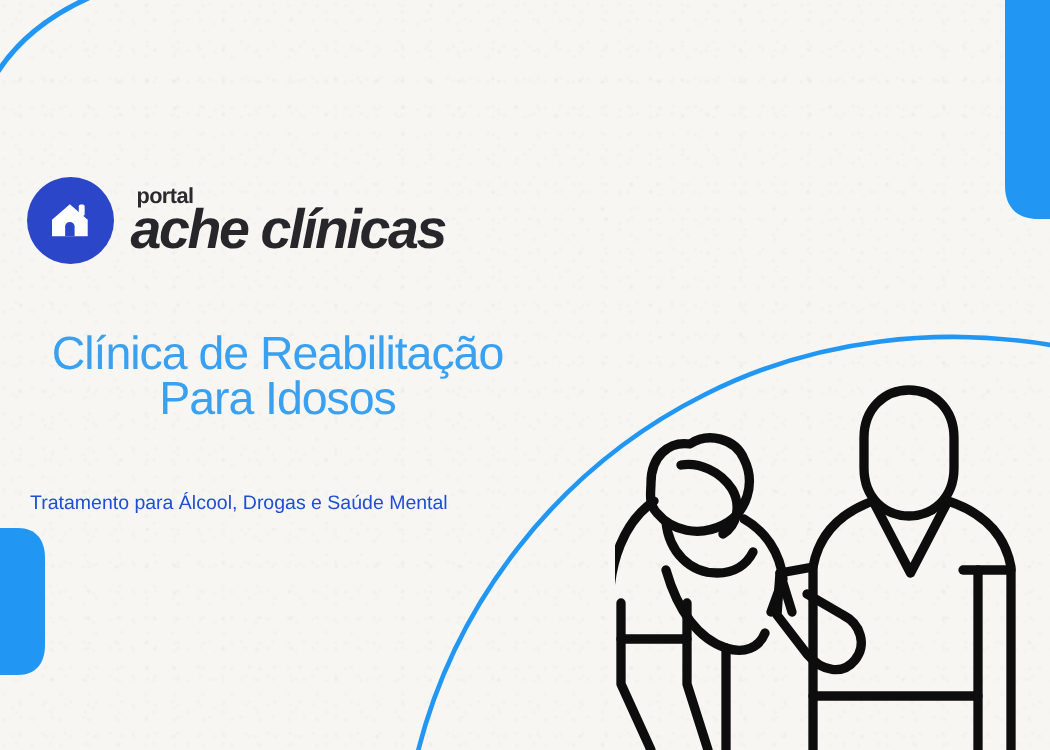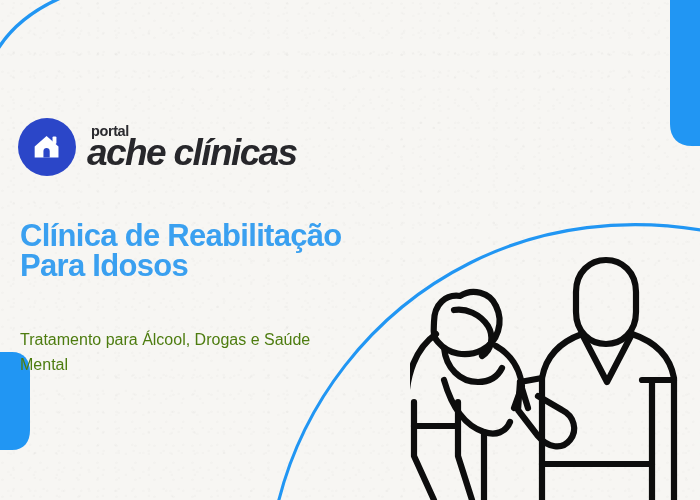--- a/index.html
+++ b/index.html
@@ -103,35 +103,36 @@
     white-space: nowrap;
     font-style: italic;
   }
 
   #headline {
     position: absolute;
     left: 20px;
     top: 200px;
     width: 330px;
     font-size: 31px;
-    font-weight: bold;
+    font-weight: normal;
     line-height: .99;
     letter-spacing: -.7px;
     color: #3aa0f0;
+    text-align: center;
   }
 
   #subheadline {
     position: absolute;
     left: 20px;
     top: 312px;
     width: 330px;
-    font-size: 16px;
+    font-size: 13px;
     font-weight: normal;
     line-height: 1.55;
-    color: #4d7c0f;
+    color: #1d4ed8;
   }
 </style>
 </head>
 <body>
 
 <div id="banner">
 
   <div id="paper-texture"></div>
 
   <svg id="decor-layer" viewBox="0 0 700 500" width="700" height="500">

